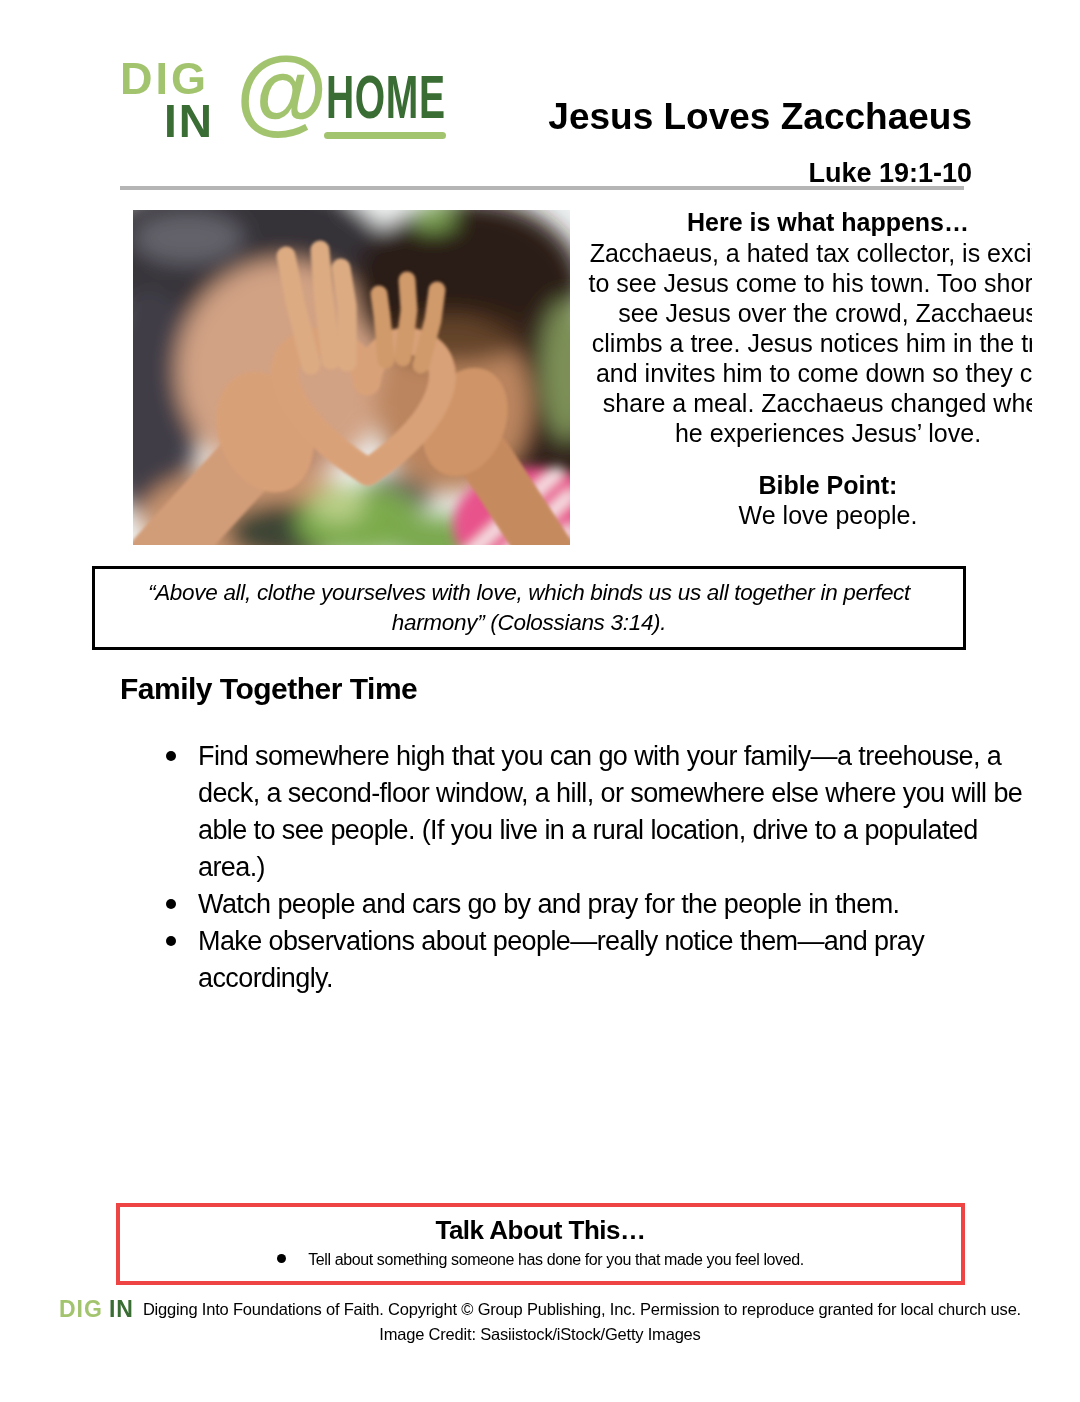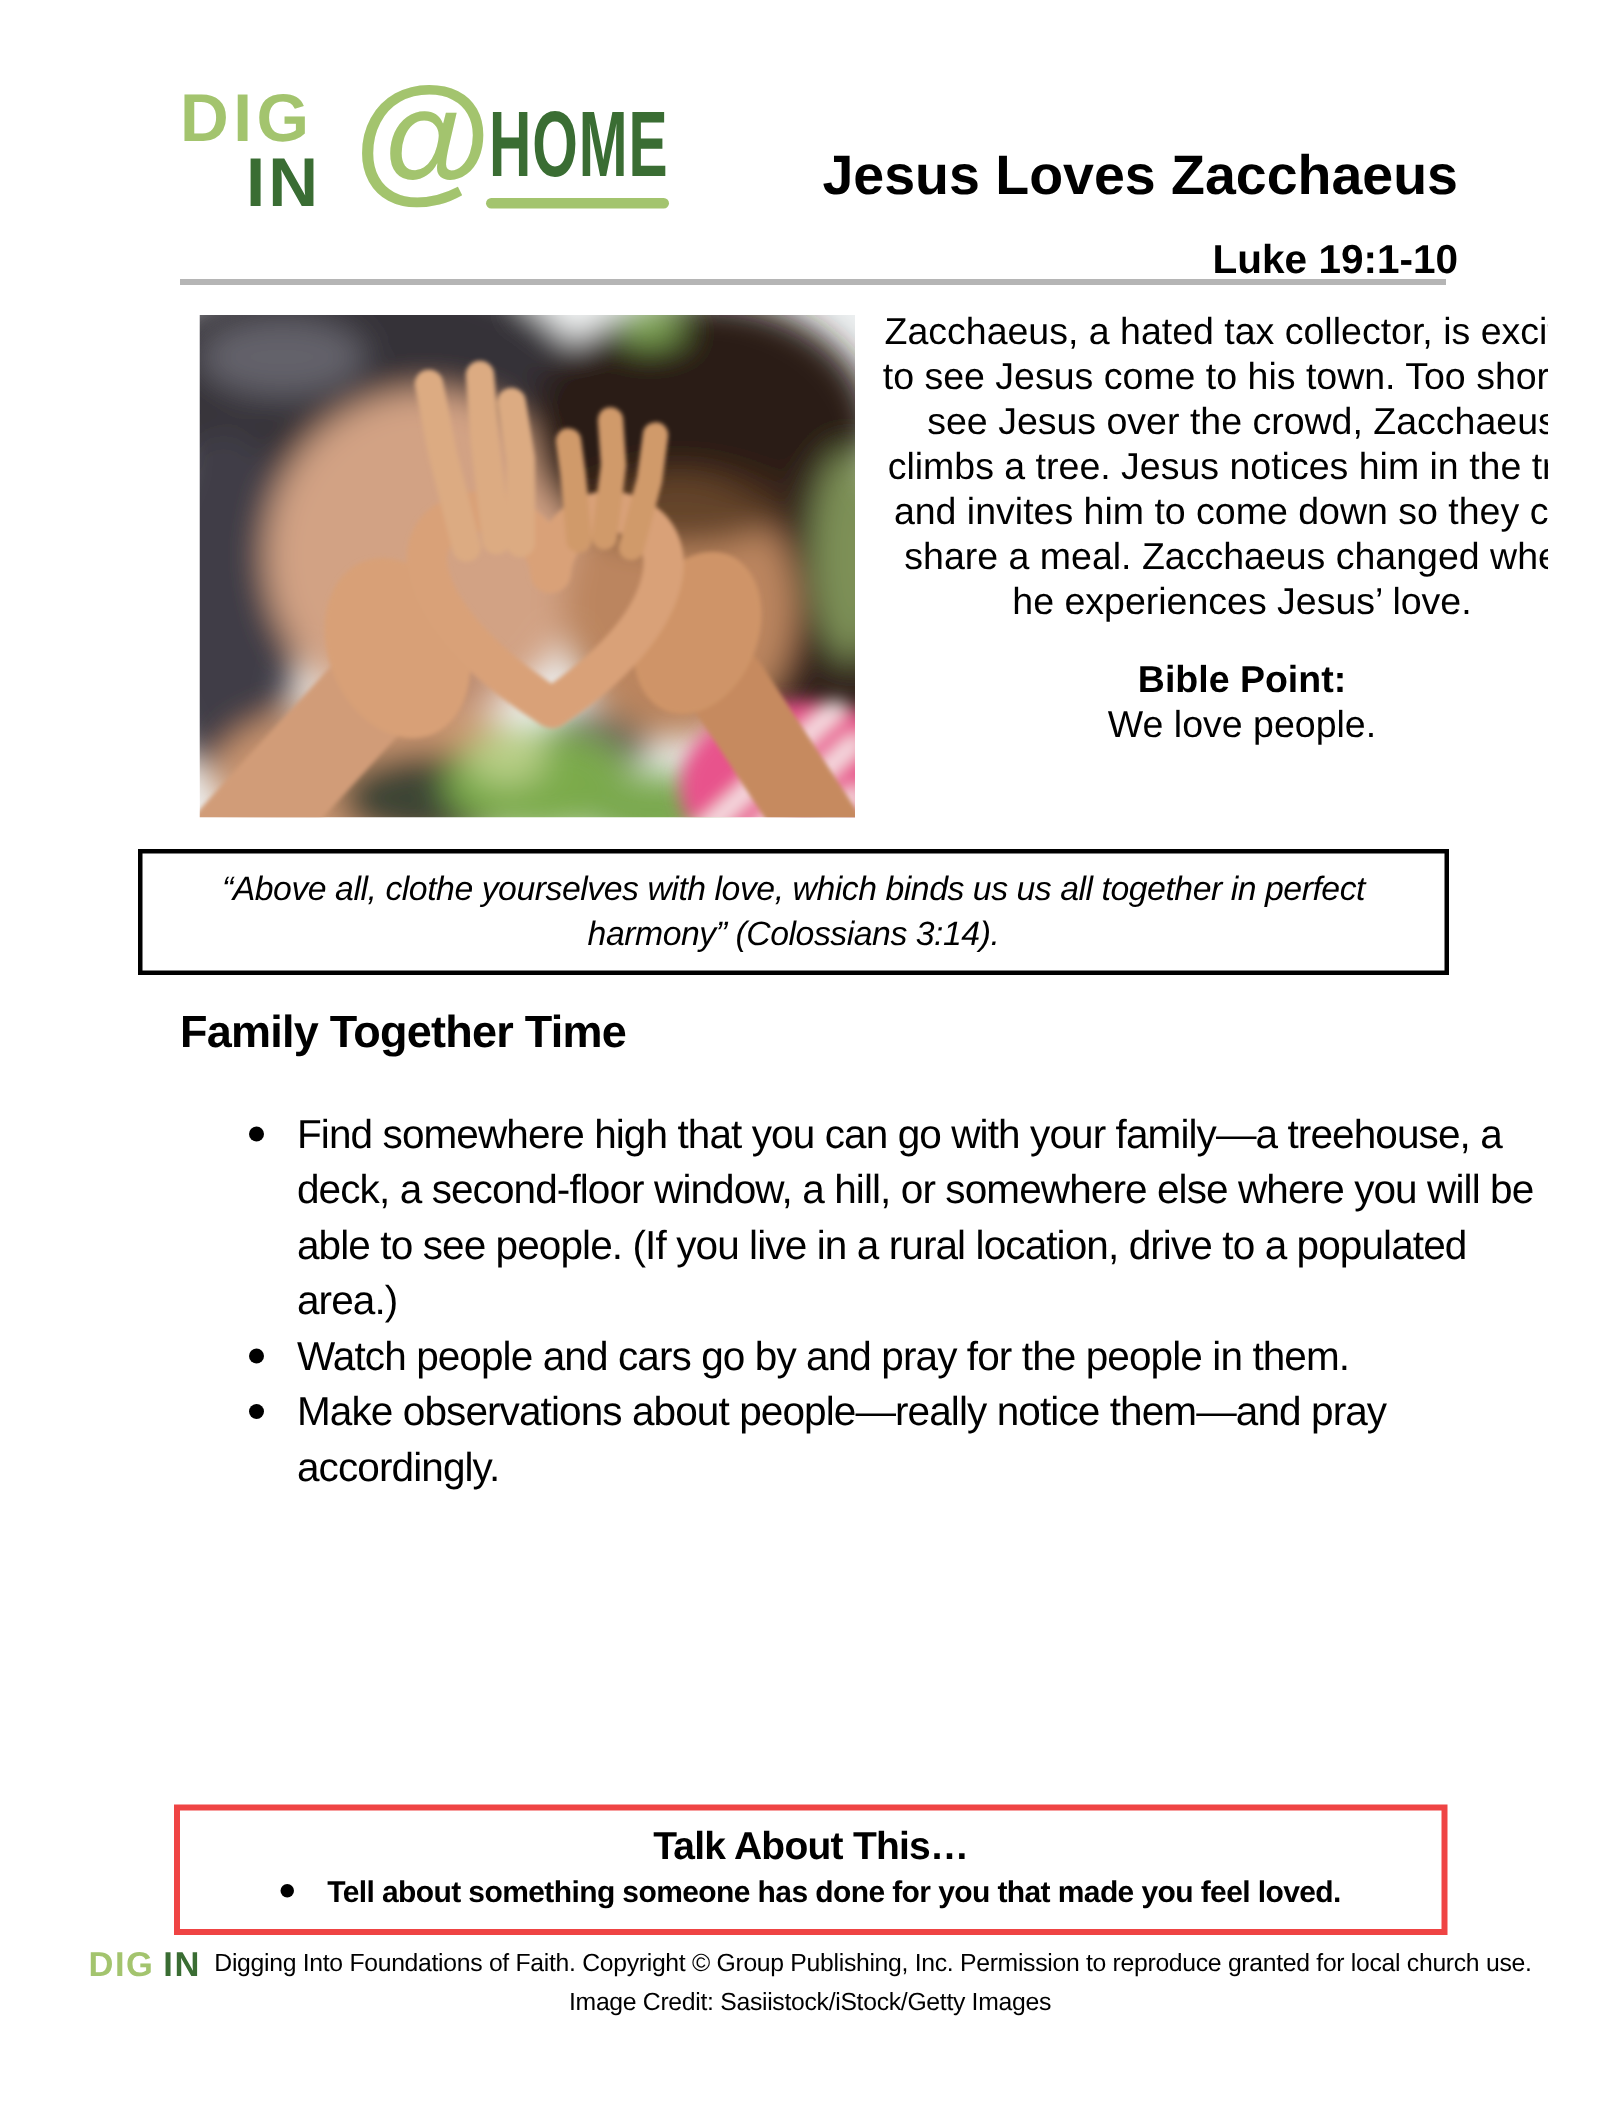--- a/index.html
+++ b/index.html
@@ -39,21 +39,21 @@
   
   .fam-heading{position:absolute;left:72px;right:120px;top:672px;text-align:left;font-size:30px;font-weight:bold;letter-spacing:-0.5px;}
   .bullets{position:absolute;left:100px;top:726px;width:864px;margin:12px;padding:0;list-style:none;
     font-size:27px;line-height:37px;letter-spacing:-0.6px;}
   .bullets li{position:relative;padding-left:38px;margin:0;}
   .bullets li .dot{position:absolute;left:6px;top:13px;width:10px;height:10px;border-radius:50%;background:#000;}
   
   .talk-box{position:absolute;left:68px;right:67px;top:1203px;border:4px solid #ef4444;
     box-sizing:border-box;text-align:center;padding:8px 10px 12px;}
   .talk-title{font-size:26px;font-weight:bold;letter-spacing:-0.5px;}
-  .talk-line{font-size:20px;letter-spacing:-0.4px;margin-top:5px;font-weight:bold;}
+  .talk-line{font-size:16px;letter-spacing:-0.4px;margin-top:5px;}
   .talk-line .dot{display:inline-block;width:9px;height:9px;border-radius:50%;background:#000;vertical-align:middle;margin-right:22px;margin-top:-4px;}
   
   .footer{position:absolute;left:0;right:0;top:1298px;text-align:center;font-size:16.5px;line-height:23px;letter-spacing:-0.2px;}
   .footer-row{display:inline-flex;align-items:center;gap:9px;}
   .f-logo{font-size:23px;font-weight:bold;letter-spacing:1px;white-space:nowrap;}
   .f-logo .f-dig{color:var(--lg);margin-right:6px;}
   .f-logo .f-in{color:var(--dg);}
   .footer-line2{margin-top:0px;}
 </style>
 </head>
@@ -146,20 +146,21 @@
         <g stroke="#d09a6b" stroke-width="17" stroke-linecap="round" stroke-linejoin="round" fill="none">
           <path d="M 288 155 L 300 110 L 304 80"></path>
           <path d="M 270 148 L 276 100 L 274 70"></path>
           <path d="M 253 150 L 249 106 L 246 84"></path>
         </g>
       </g>
     </svg>
   </div>
 
   <div class="story">
+    <div class="story-heading">Here is what happens…</div>
     <div class="story-body">Zacchaeus, a hated tax collector, is excited to see Jesus come to his town. Too short to see Jesus over the crowd, Zacchaeus climbs a tree. Jesus notices him in the tree and invites him to come down so they can share a meal. Zacchaeus changed when he experiences Jesus’ love.</div>
     <div class="bible-point">
       <div class="bible-point-label">Bible Point:</div>
       <div class="bible-point-text">We love people.</div>
     </div>
   </div>
 
   <div class="verse-box">
     <span>“Above all, clothe yourselves with love, which binds us us all together in perfect harmony” (Colossians 3:14).</span>
   </div>

